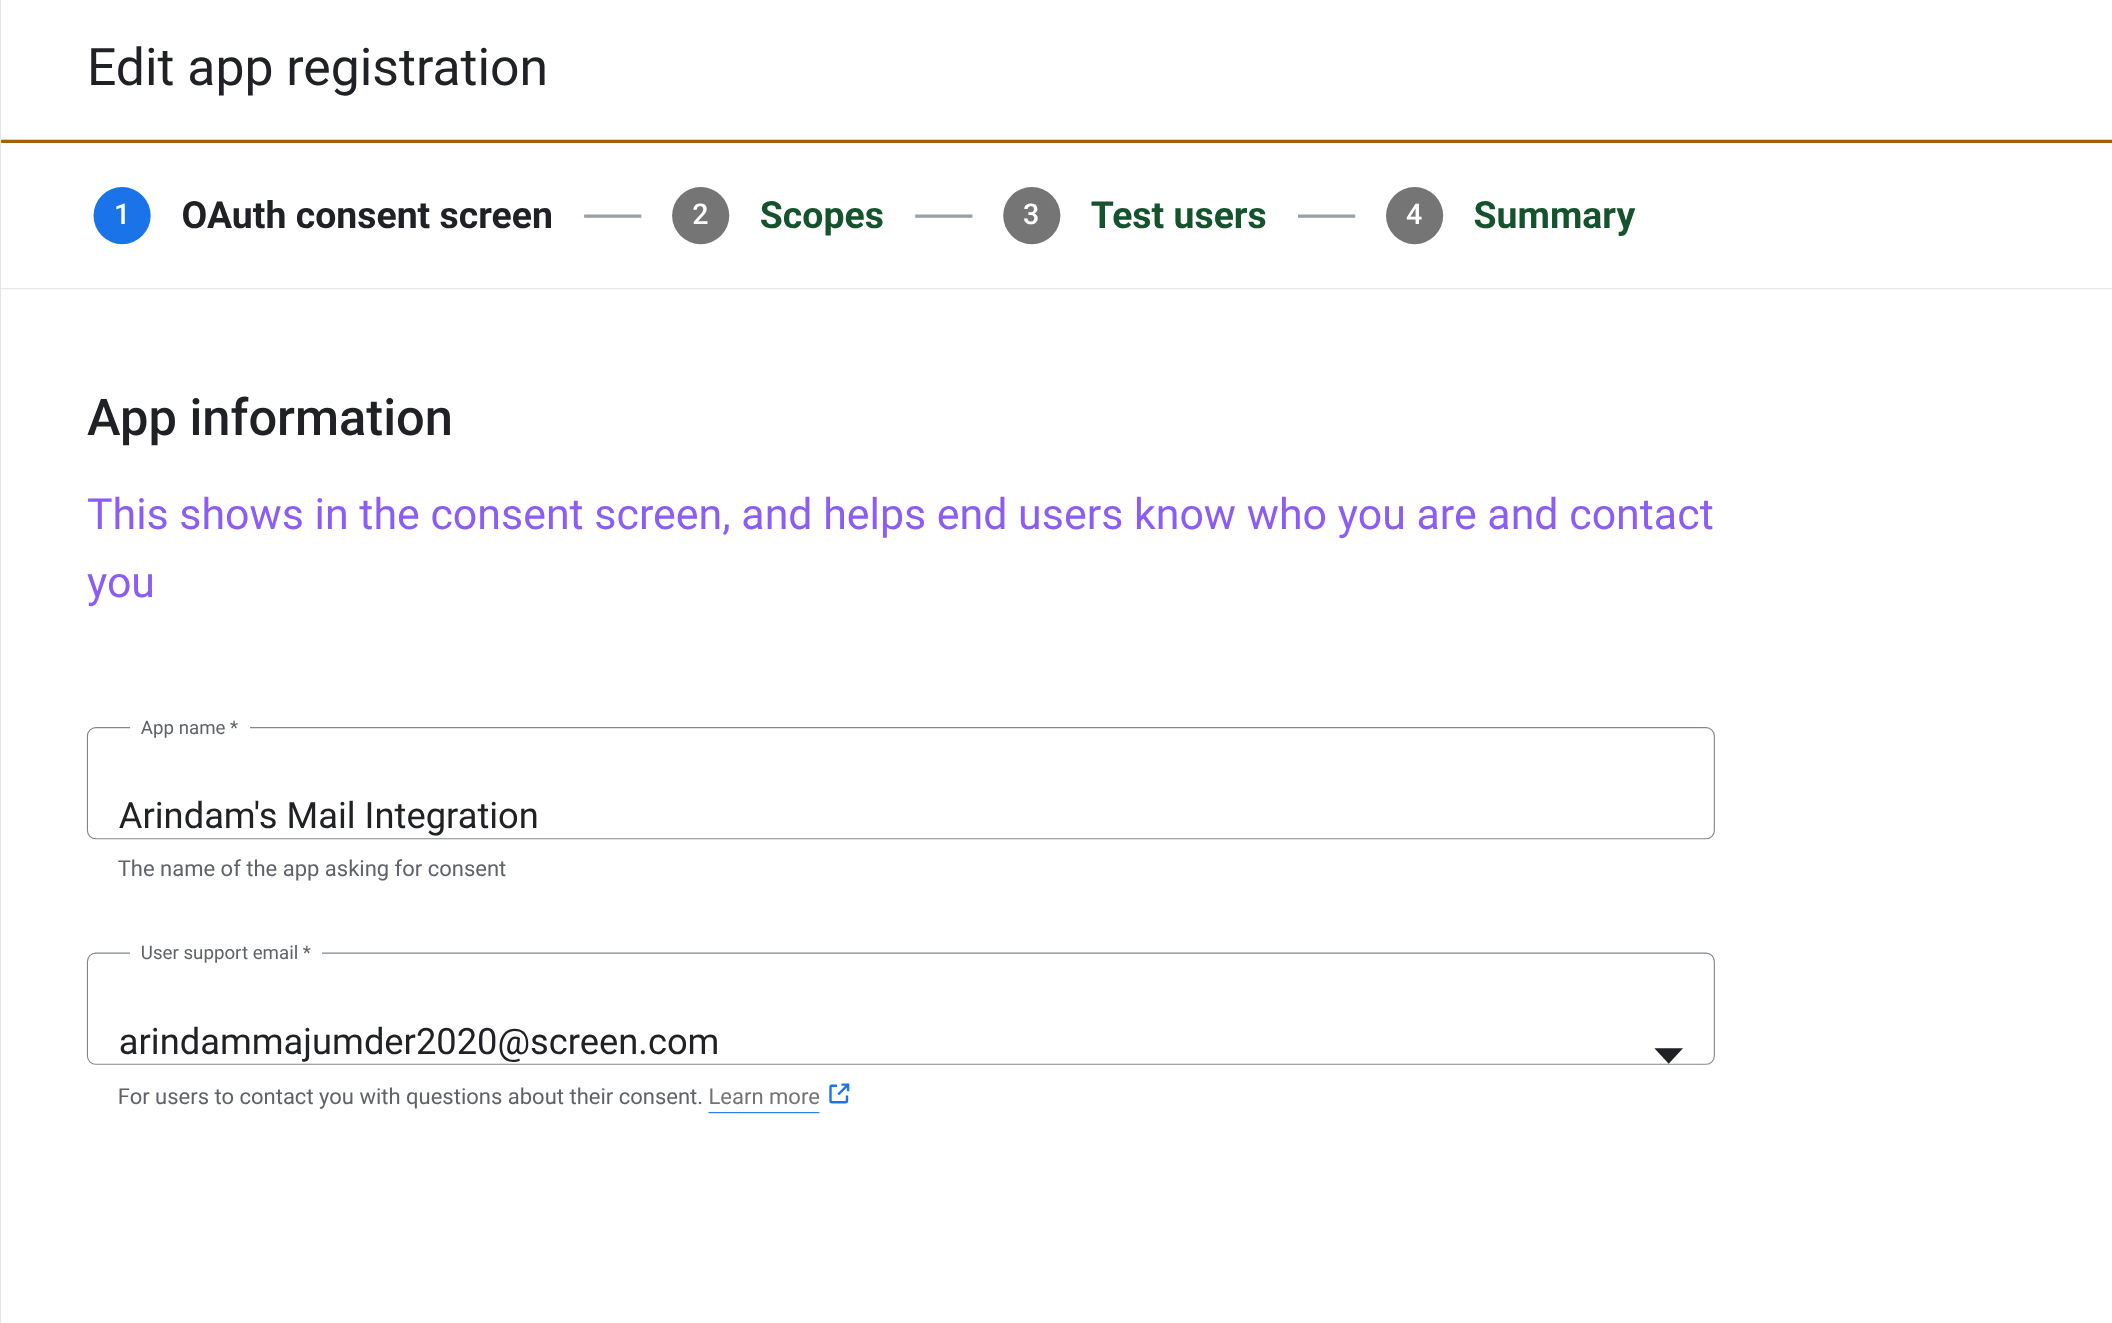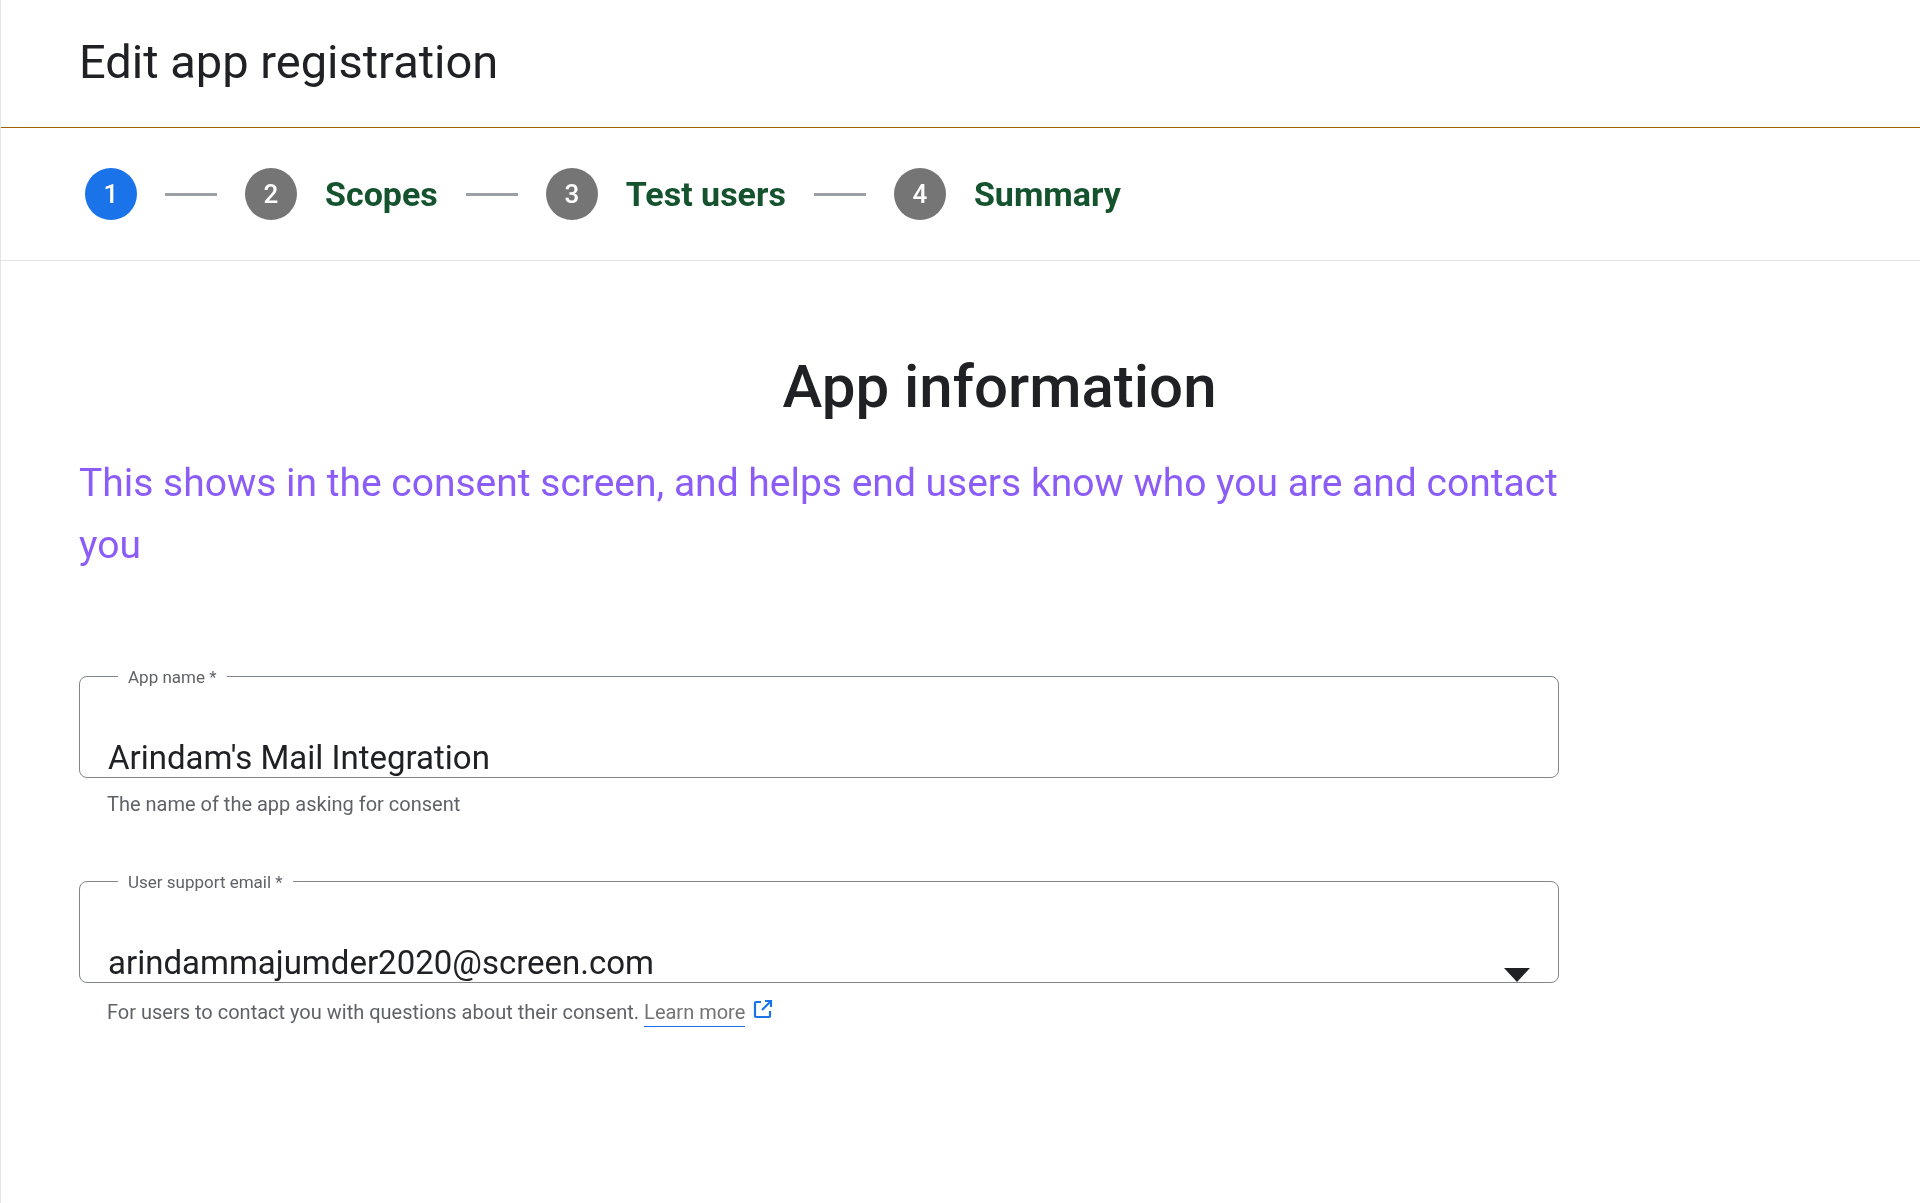--- a/index.html
+++ b/index.html
@@ -10,21 +10,21 @@
     width: 1920px;
     height: 1203px;
   }
   .page {
     border-left: 1px solid #e2e4e7;
     width: 100%;
     height: 100%;
   }
   .header-bar {
     padding: 34px 0 38px 78px;
-    border-bottom: 1px solid #a16207;
+    border-bottom: 3px solid #a16207;
   }
   .page-title {
     font-size: 47px;
     font-weight: 400;
     color: #202124;
   }
   .stepper {
     display: flex;
     align-items: center;
     gap: 28px;
@@ -57,25 +57,24 @@
   .step.active .step-label { font-weight: 700; color: #202124; }
   .step-connector {
     width: 52px;
     height: 3px;
     background: #9aa0a6;
   }
   .content {
     padding: 90px 0 0 78px;
   }
   .section-title {
-    font-size: 60px;
+    font-size: 46px;
     font-weight: 500;
     color: #202124;
     margin-bottom: 30px;
-    text-align: center;
   }
   .section-desc {
     font-size: 39px;
     color: #8b5cf6;
     line-height: 1.6;
     max-width: 1480px;
     margin-bottom: 90px;
   }
   .input {
     border: none;
@@ -136,20 +135,21 @@
 
 <div class="page">
 
   <div class="header-bar">
     <h1 class="page-title">Edit app registration</h1>
   </div>
 
   <div class="stepper">
     <div class="step active">
       <div class="step-circle">1</div>
+      <div class="step-label">OAuth consent screen</div>
     </div>
     <div class="step-connector"></div>
 
     <div class="step">
       <div class="step-circle">2</div>
       <div class="step-label">Scopes</div>
     </div>
     <div class="step-connector"></div>
 
     <div class="step">

